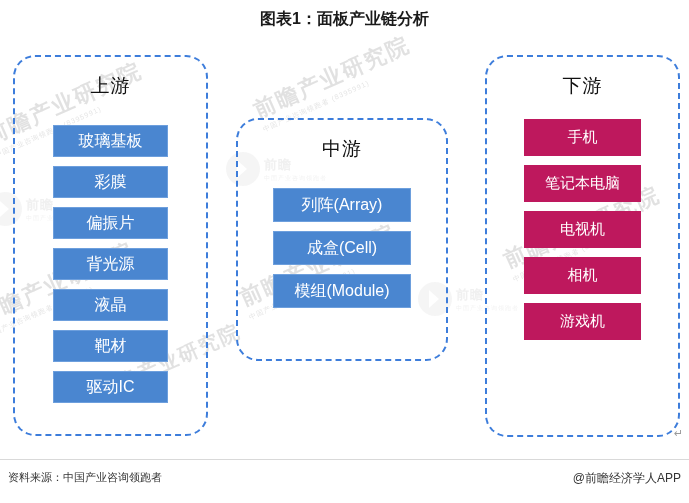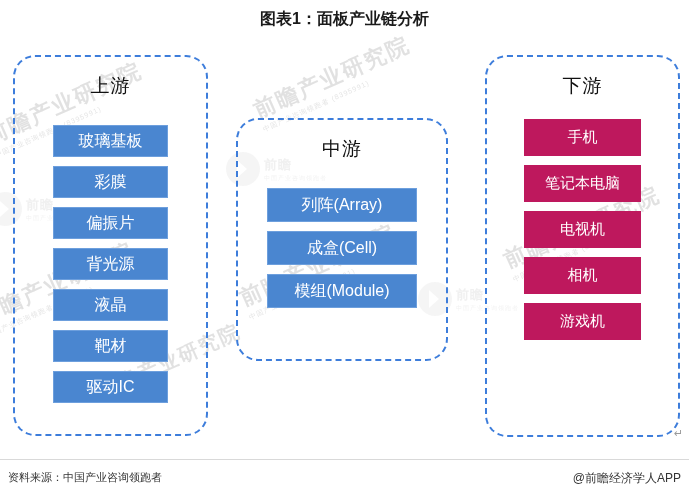--- a/index.html
+++ b/index.html
@@ -147,21 +147,21 @@
   
   #group-upstream { left: 13px; top: 55px; width: 195px; height: 381px; }
   #group-upstream .group-title { top: 16px; }
   #group-upstream .items { top: 68px; }
   #group-upstream .node { width: 115px; height: 32px; margin-bottom: 9px; }
 
   
   #group-midstream { left: 236px; top: 118px; width: 212px; height: 243px; }
   #group-midstream .group-title { top: 16px; }
   #group-midstream .items { top: 68px; }
-  #group-midstream .node { width: 150px; height: 34px; margin-bottom: 9px; }
+  #group-midstream .node { width: 138px; height: 34px; margin-bottom: 9px; }
 
   
   #group-downstream { left: 485px; top: 55px; width: 195px; height: 382px; }
   #group-downstream .group-title { top: 16px; }
   #group-downstream .items { top: 62px; }
   #group-downstream .node { width: 117px; height: 37px; margin-bottom: 9px; }
 
   
   .footer-rule {
     position: absolute;

